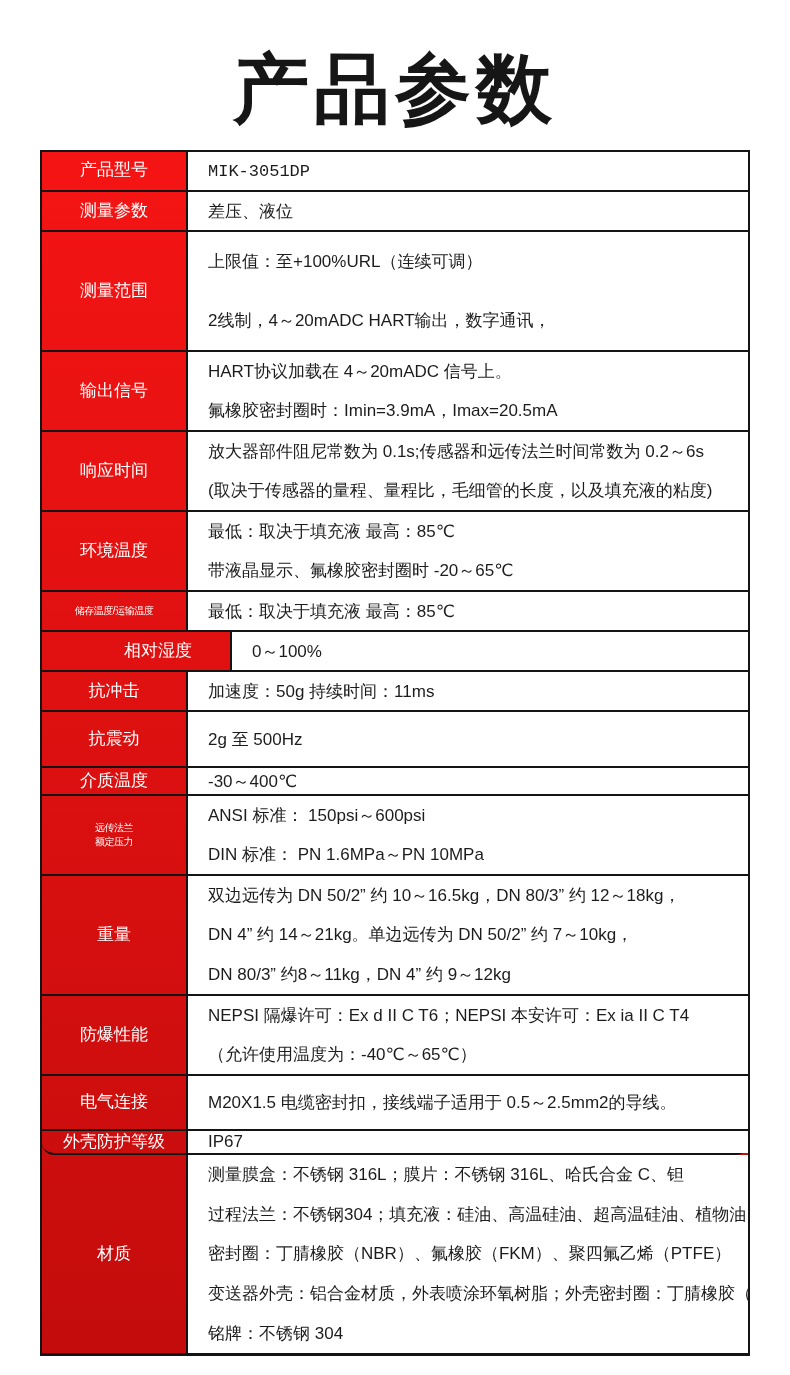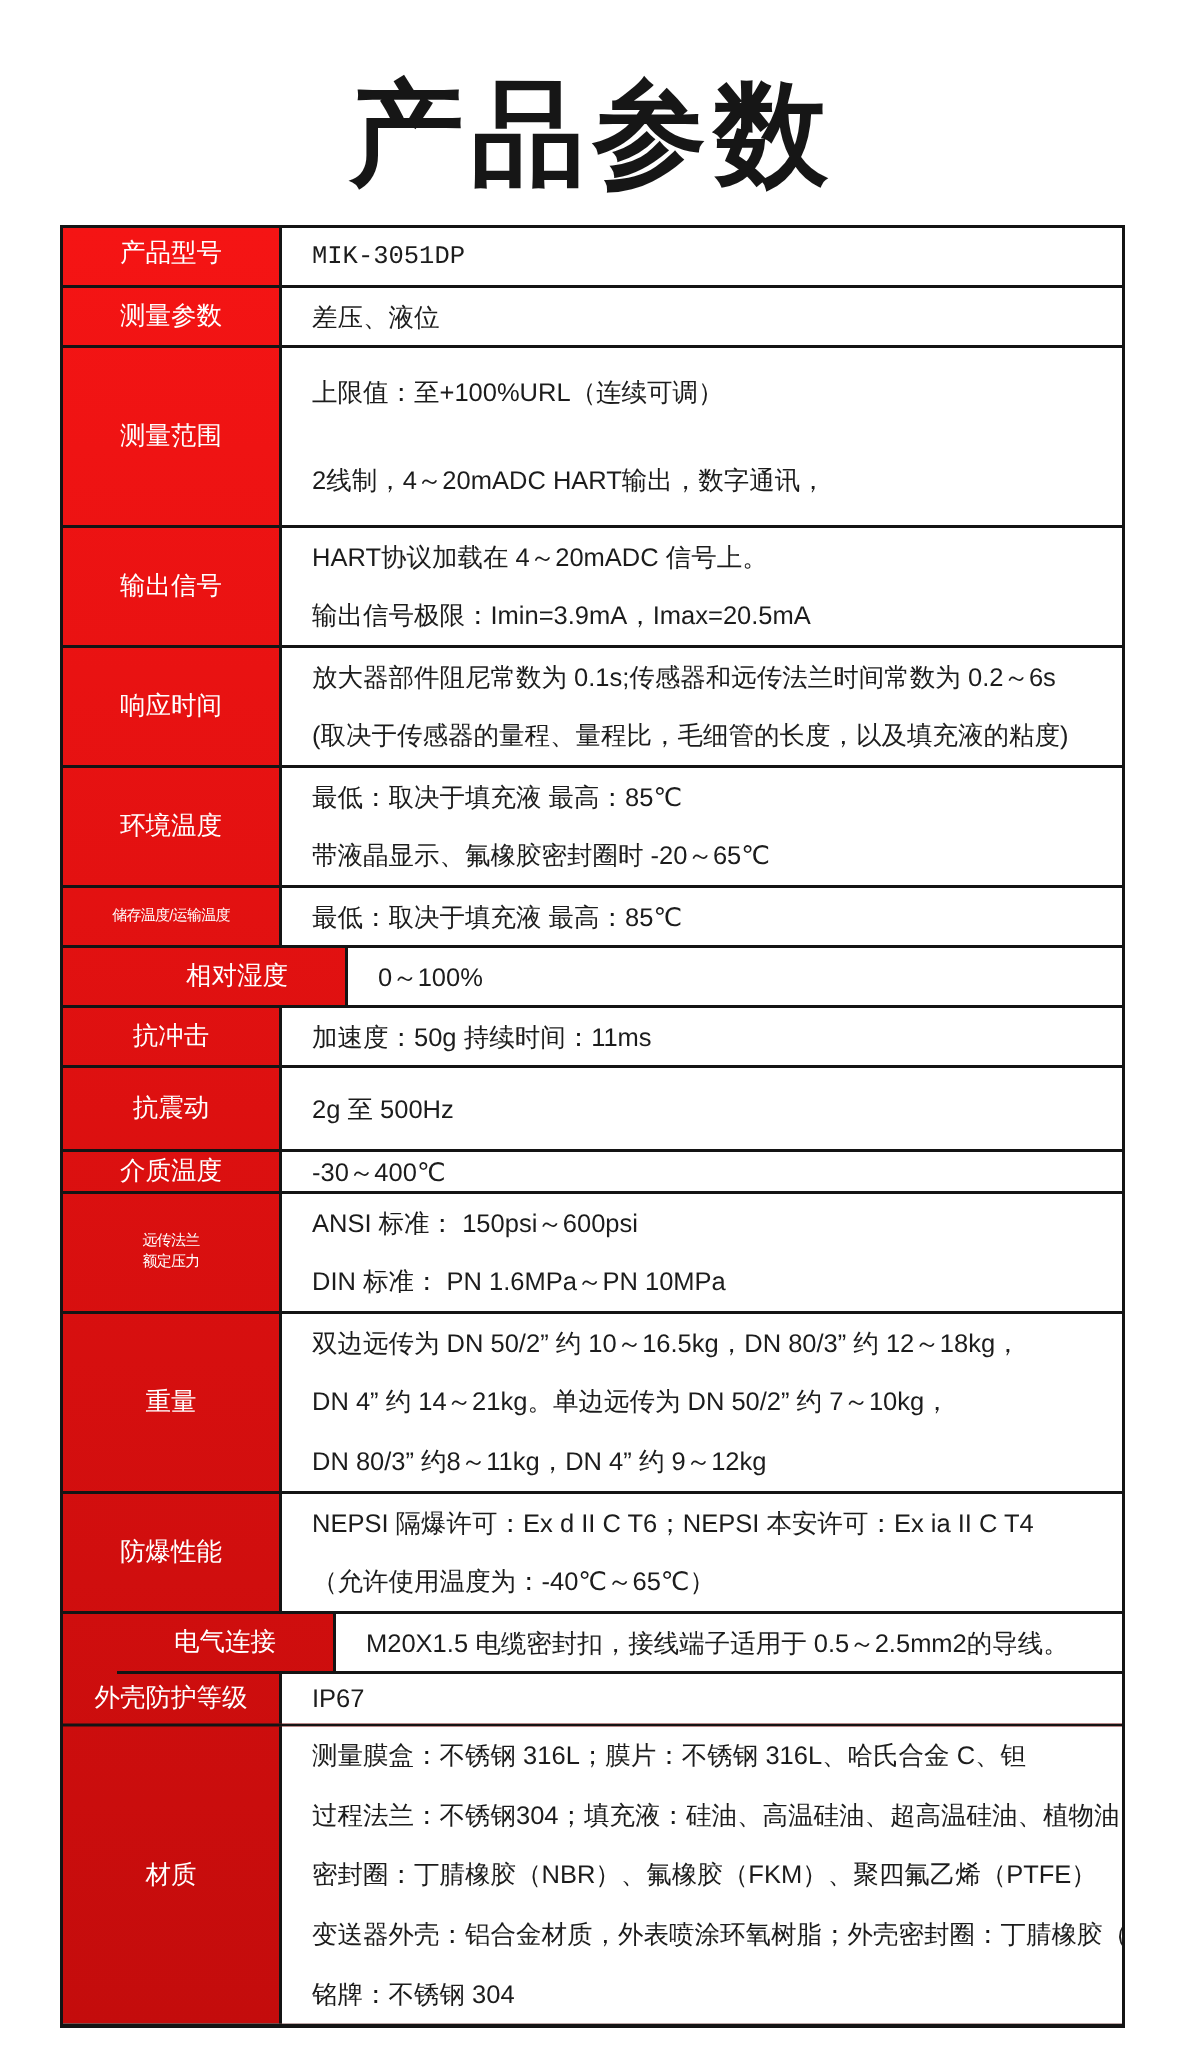--- a/index.html
+++ b/index.html
@@ -98,21 +98,21 @@
         <div class="value-line">上限值：至+100%URL（连续可调）</div>
         <div class="value-line">2线制，4～20mADC HART输出，数字通讯，</div>
       </div>
     </div>
     <div class="row" style="height: 80px;">
       <div class="label-cell">
         <div>输出信号</div>
       </div>
       <div class="value-cell">
         <div class="value-line">HART协议加载在 4～20mADC 信号上。</div>
-        <div class="value-line">输出信号极限：Imin=3.9mA，Imax=20.5mA</div>
+        <div class="value-line">氟橡胶密封圈时：Imin=3.9mA，Imax=20.5mA</div>
       </div>
     </div>
     <div class="row" style="height: 80px;">
       <div class="label-cell">
         <div>响应时间</div>
       </div>
       <div class="value-cell">
         <div class="value-line">放大器部件阻尼常数为 0.1s;传感器和远传法兰时间常数为 0.2～6s</div>
         <div class="value-line">(取决于传感器的量程、量程比，毛细管的长度，以及填充液的粘度)</div>
       </div>
@@ -188,29 +188,29 @@
     </div>
     <div class="row" style="height: 80px;">
       <div class="label-cell">
         <div>防爆性能</div>
       </div>
       <div class="value-cell">
         <div class="value-line">NEPSI 隔爆许可：Ex d II C T6；NEPSI 本安许可：Ex ia II C T4</div>
         <div class="value-line">（允许使用温度为：-40℃～65℃）</div>
       </div>
     </div>
-    <div class="row" style="height: 40px; margin-left: 36px;">
+    <div class="row" style="height: 55px;">
       <div class="label-cell">
         <div>电气连接</div>
       </div>
       <div class="value-cell">
         <div class="value-line">M20X1.5 电缆密封扣，接线端子适用于 0.5～2.5mm2的导线。</div>
       </div>
     </div>
-    <div class="row" style="height: 35px;">
+    <div class="row" style="height: 24px; border-radius: 16px;">
       <div class="label-cell">
         <div>外壳防护等级</div>
       </div>
       <div class="value-cell">
         <div class="value-line">IP67</div>
       </div>
     </div>
     <div class="row" style="height: 198px;">
       <div class="label-cell">
         <div>材质</div>

